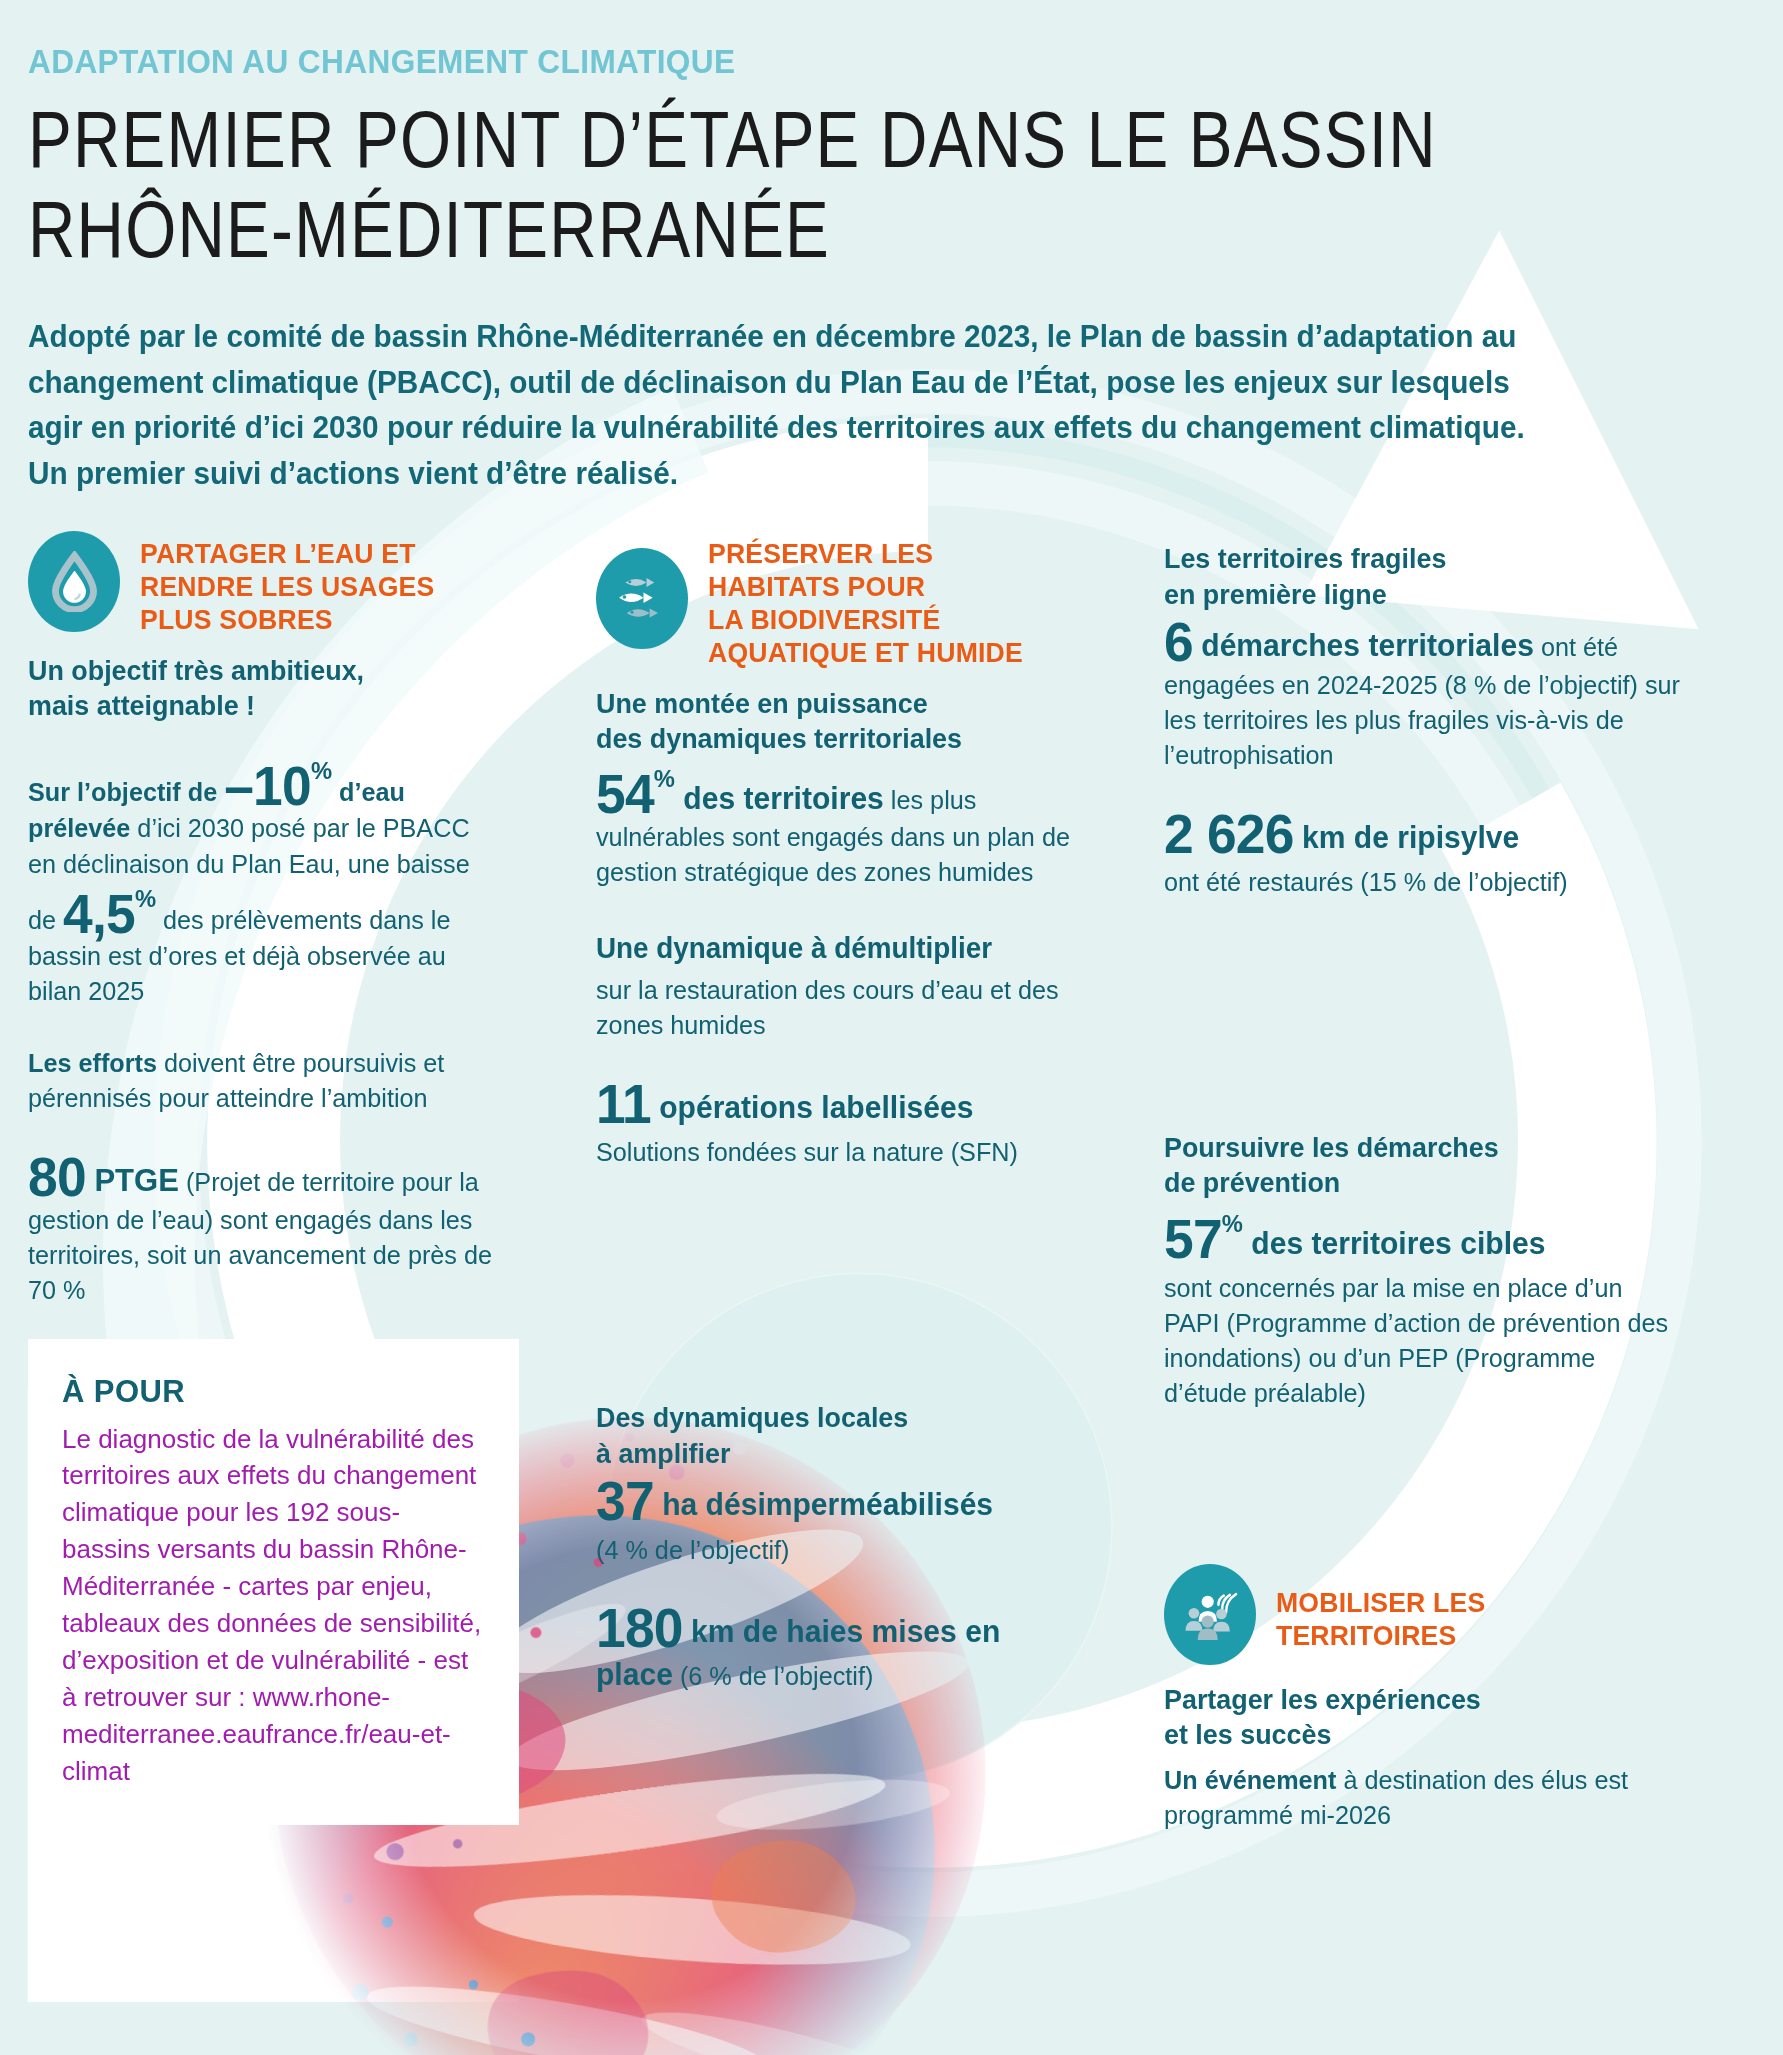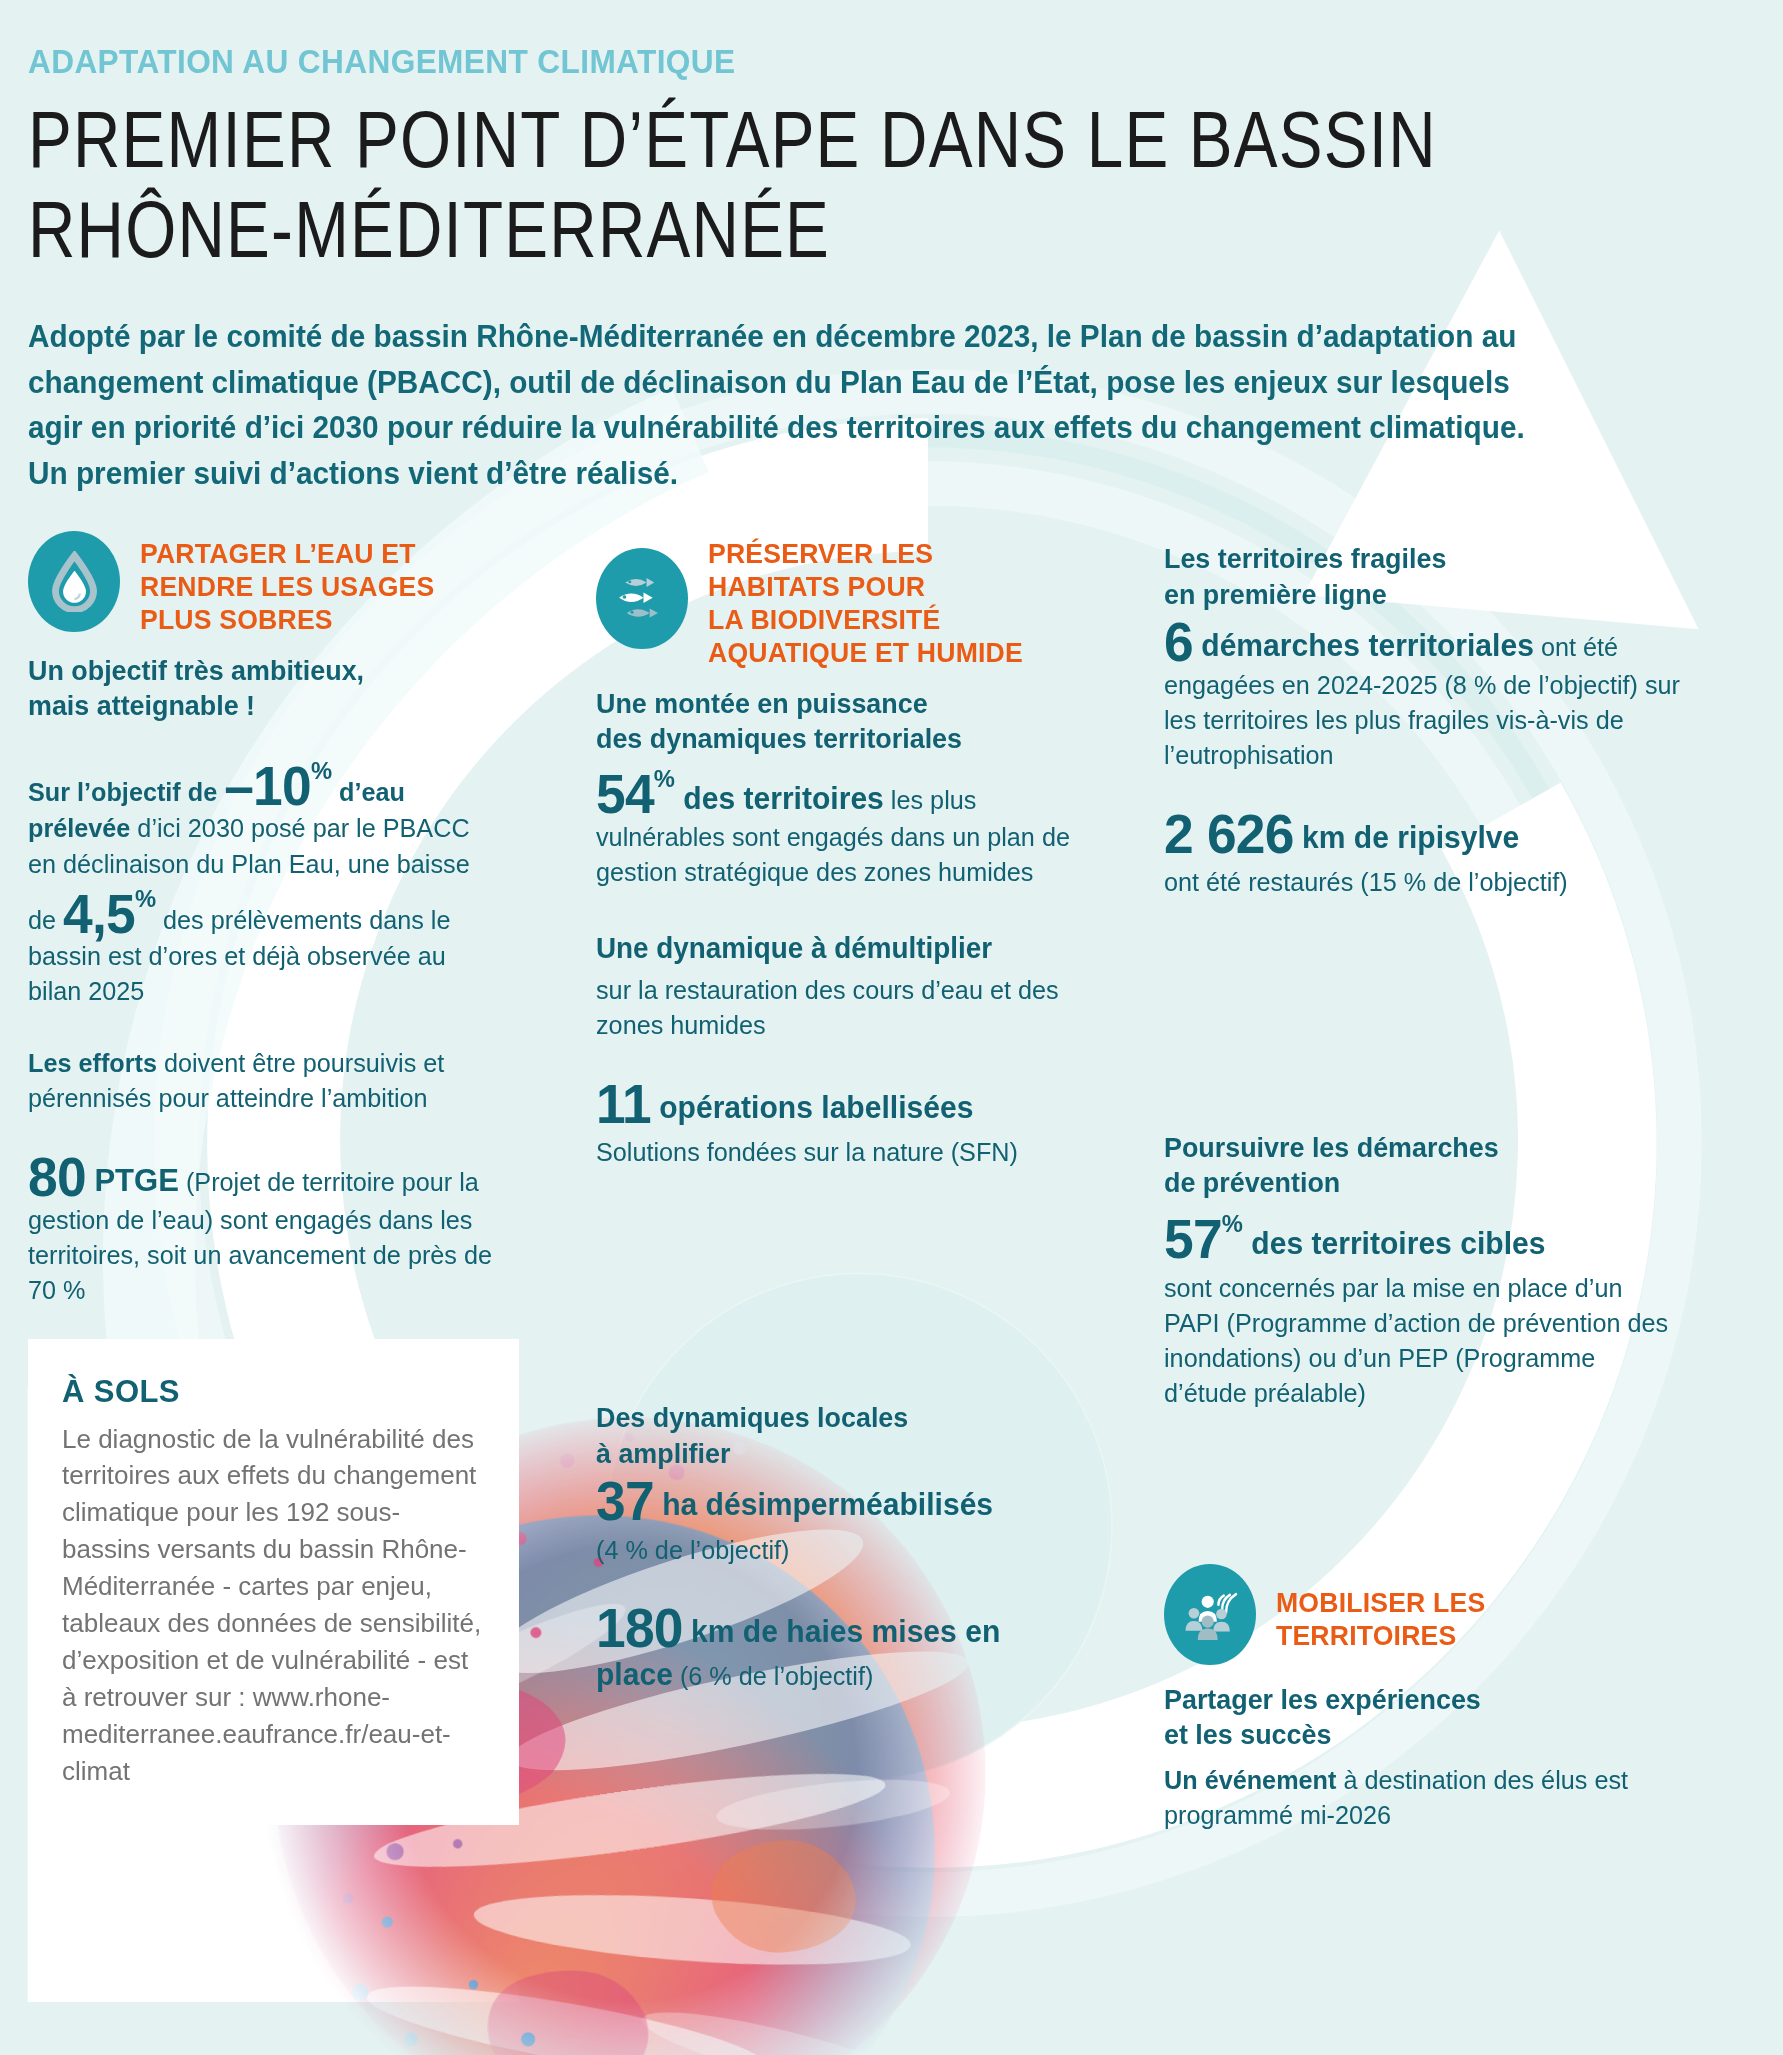--- a/index.html
+++ b/index.html
@@ -64,21 +64,21 @@
   .bold{font-weight:bold;}
   .gap{height:26px;}
   .gap-s{height:15.3px;}
   
   .alire{
     position:relative;background:#ffffff;width:491px;
     padding:35px 31px 35px 34px;box-sizing:border-box;margin-top:31px;
     z-index:4;
   }
   .alire-t{color:#126172;font-size:31px;font-weight:bold;letter-spacing:0.4px;margin-bottom:10.7px;}
-  .alire-b{color:#737373;font-size:26px;line-height:1.42;}
+  .alire-b{color:#a21caf;font-size:26px;line-height:1.42;}
   
   .off-risk{margin-top:230px;}
   .off-mob{margin-top:153px;}
   .off-infil{margin-top:230px;}
 </style>
 </head>
 <body>
 
 <svg id="bg" viewBox="0 0 2325 2680">
   <defs>
@@ -265,21 +265,21 @@
         <span class="bold">Les efforts</span><span> doivent être poursuivis et pérennisés pour atteindre l’ambition</span>
       </div>
 
       <div class="gap"></div>
 
       <div class="para">
         <span class="big">80</span><span class="bold" style="font-size:32px"> PTGE</span><span> (Projet de territoire pour la gestion de l’eau) sont engagés dans les territoires, soit un avancement de près de 70 %</span>
       </div>
 
       <div class="alire">
-        <div class="alire-t">À SOLS</div>
+        <div class="alire-t">À POUR</div>
         <div class="alire-b">Le diagnostic de la vulnérabilité des territoires aux effets du changement climatique pour les 192 sous-bassins versants du bassin Rhône-Méditerranée - cartes par enjeu, tableaux des données de sensibilité, d’exposition et de vulnérabilité - est à retrouver sur : www.rhone-mediterranee.eaufrance.fr/eau-et-climat</div>
       </div>
     </div>
 
     <div class="col col2">
 
       <div class="theme">
         <div class="badge">
           <svg width="58" height="51" viewBox="0 0 76 66">
             <g fill="#b7cfd6">

